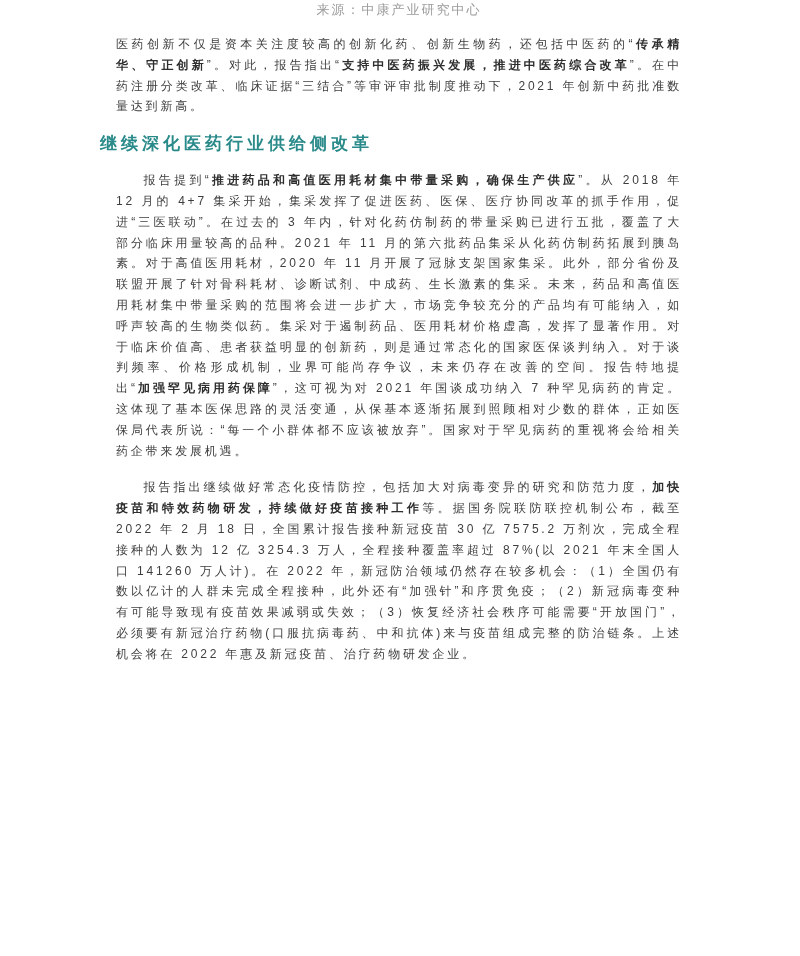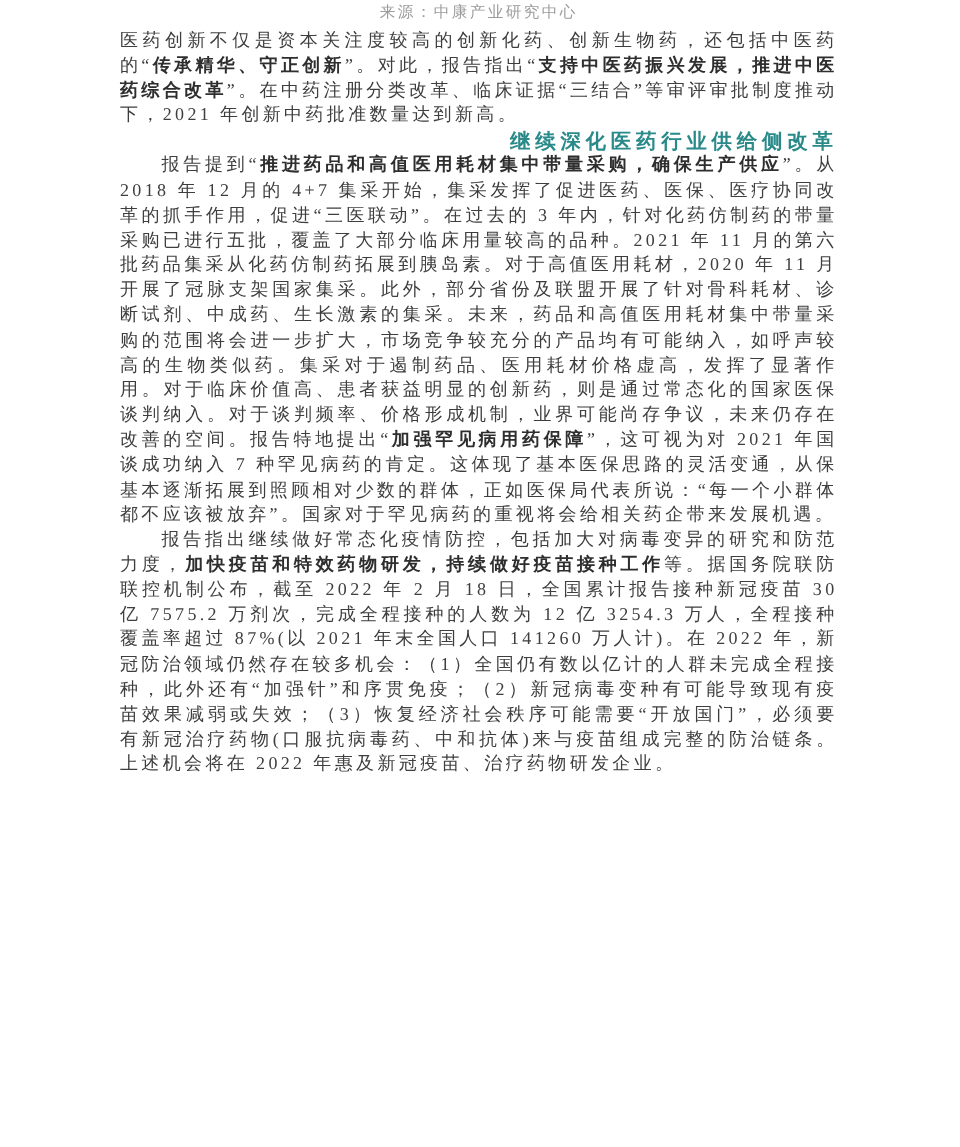--- a/index.html
+++ b/index.html
@@ -6,61 +6,61 @@
     margin: 0;
     padding: 0;
     background: #ffffff;
   }
   .page {
     position: relative;
     width: 800px;
     height: 956px;
     background: #ffffff;
     overflow: hidden;
-    font-family: Liberation Serif, serif;
+    font-family: Liberation Sans, sans-serif;
   }
   .content {
     position: absolute;
     left: 100px;
     top: 0;
     width: 598px;
   }
   .source-line {
     margin-top: 2px;
     margin-bottom: 6px;
     font-size: 13px;
     line-height: 16px;
     letter-spacing: 2px;
     color: #9b9b9b;
     text-align: center;
   }
   p.body-para {
-    margin: 0;
-    font-size: 15px;
+    margin: 16px;
+    font-size: 12px;
     line-height: 20.8px;
     letter-spacing: 2.8px;
     color: #3e3e3e;
     text-align: justify;
     text-justify: inter-ideograph;
   }
   p.body-para.indent {
     text-indent: 2.3em;
   }
   p.body-para .b {
     font-weight: 700;
     color: #2e2e2e;
   }
   h2.section-heading {
     margin: 0;
     font-size: 17px;
     line-height: 21px;
     font-weight: 700;
     letter-spacing: 4px;
     color: #2a8a8a;
-    text-align: right;
+    text-align: left;
   }
   .h1-gap { margin-top: 10px; margin-bottom: 9px; }
   .h2-gap { margin-top: 12px; margin-bottom: 9px; }
   .h3-gap { margin-top: 13px; margin-bottom: 9px; }
 </style>
 </head>
 <body>
 
 <div class="page">
   <div class="content">

